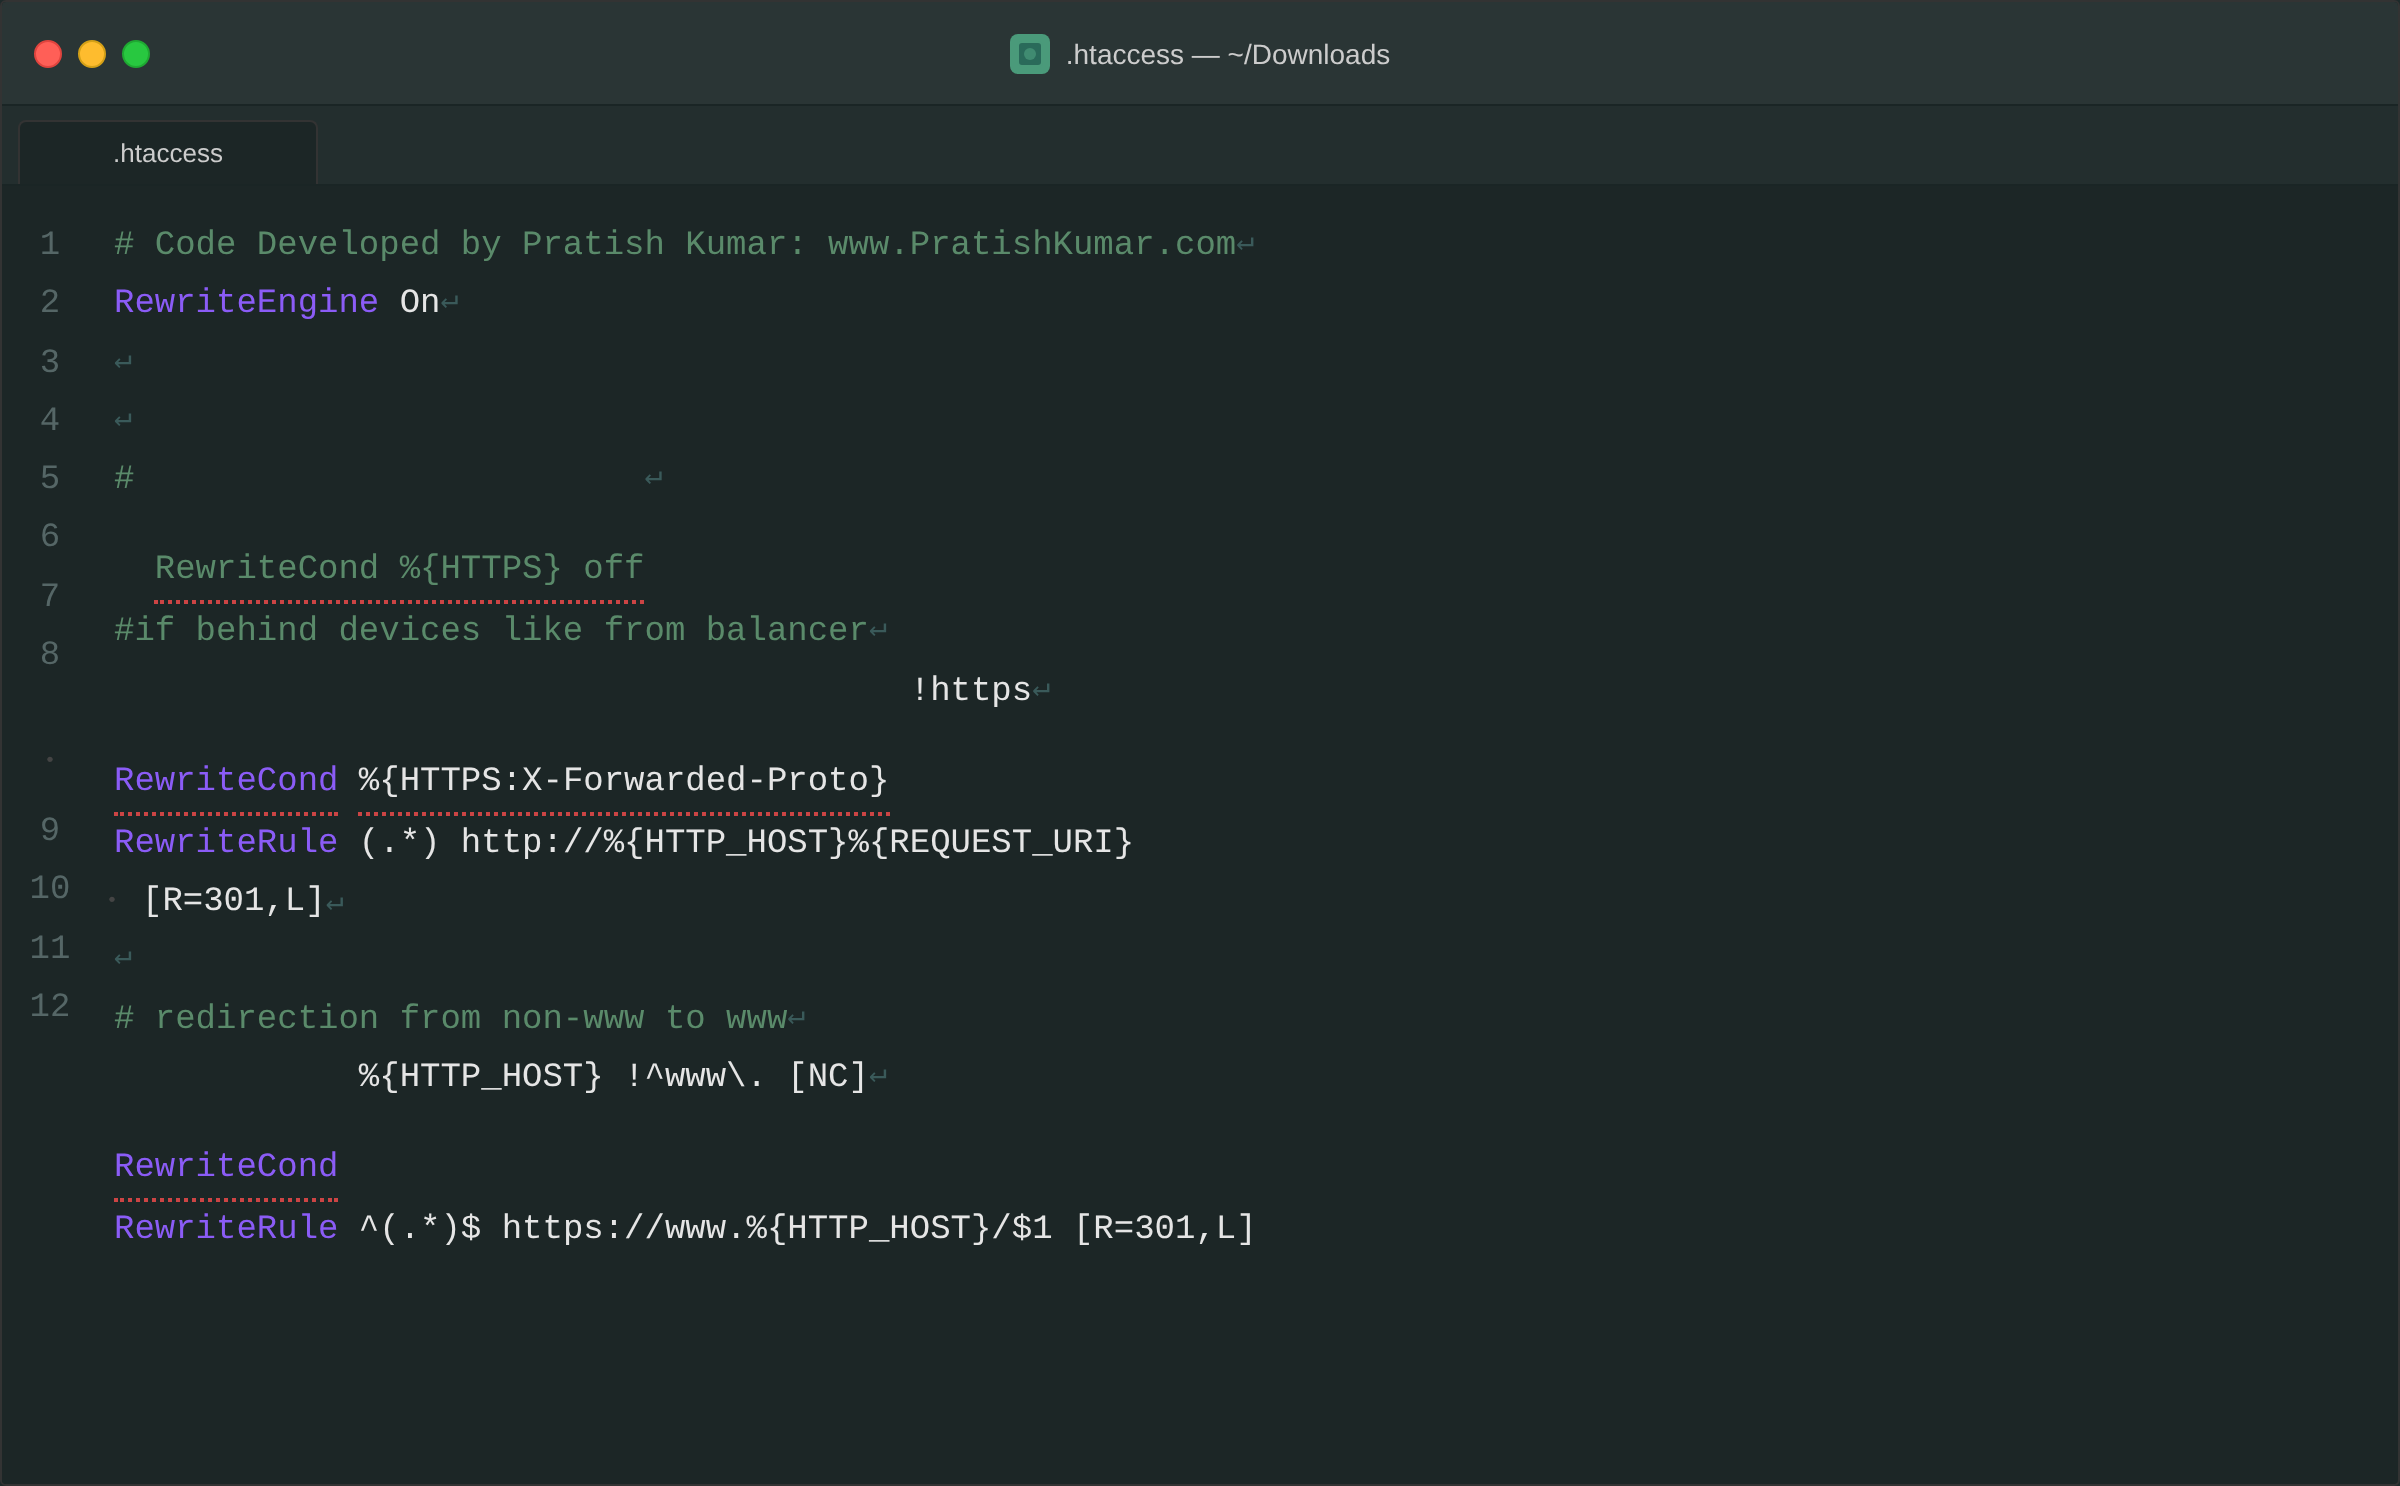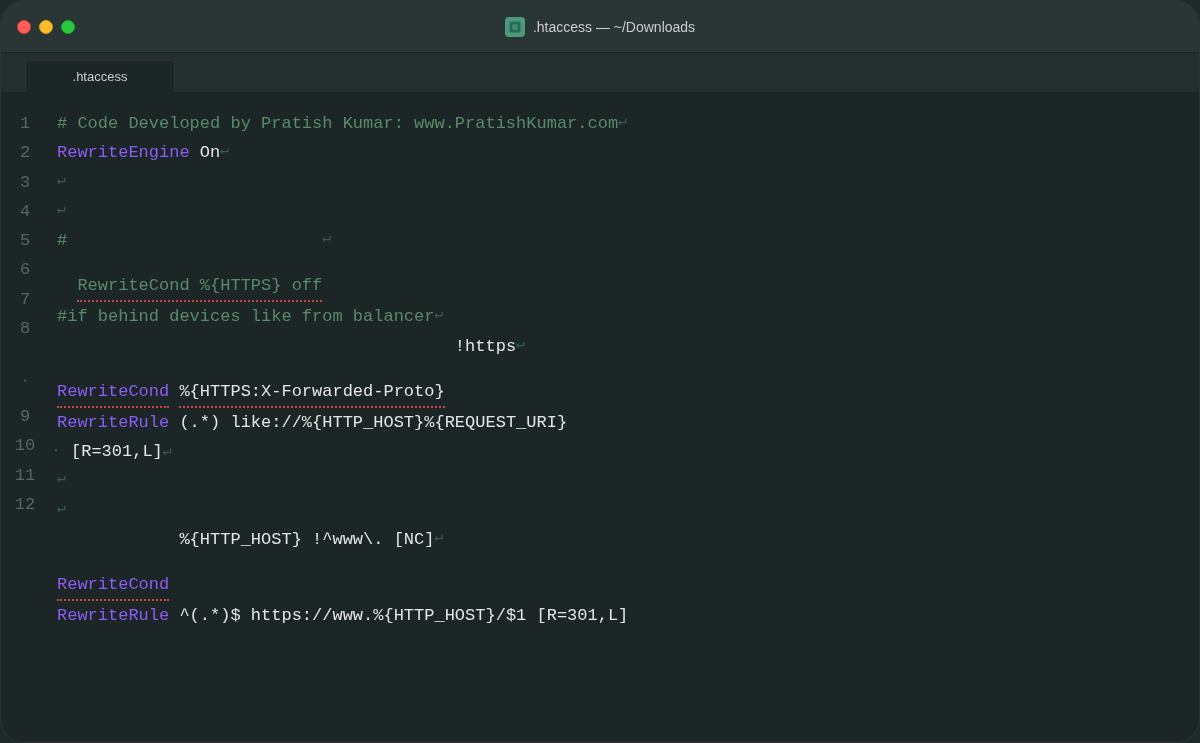--- a/index.html
+++ b/index.html
@@ -13,21 +13,21 @@
       height: 743px;
       background: #1e2a2a;
       font-family: 'Courier New', Courier, monospace;
       overflow: hidden;
     }
 
     .window {
       width: 1200px;
       height: 743px;
       background: #1c2626;
-      border-radius: 24px;
+      border-radius: 3px;
       overflow: hidden;
       display: flex;
       flex-direction: column;
       border: 1px solid #333;
     }
 
     .titlebar {
       background: #2a3535;
       height: 52px;
       display: flex;
@@ -78,21 +78,21 @@
       font-family: -apple-system, BlinkMacSystemFont, sans-serif;
       font-size: 14px;
       font-weight: 500;
     }
 
     .tab-bar {
       background: #232e2e;
       height: 40px;
       display: flex;
       align-items: flex-end;
-      padding-left: 16px;
+      padding-left: 0;
       border-bottom: 1px solid #1a2525;
       flex-shrink: 0;
     }
 
     .tab {
       background: #1c2626;
       color: #ccc;
       padding: 8px 24px;
       font-family: -apple-system, BlinkMacSystemFont, sans-serif;
       font-size: 13px;
@@ -240,35 +240,36 @@
         <span class="newline-marker">↵</span>
       </div>
 
       <div class="code-line">
         <span class="keyword squiggly">RewriteCond</span><span class="value"> </span><span class="value squiggly">%{HTTPS:X-Forwarded-Proto}</span><span class="value"> !https</span>
         <span class="newline-marker">↵</span>
       </div>
 
       <div class="code-line" style="flex-direction: column; align-items: flex-start;">
         <div style="display:flex; align-items:center;">
-          <span class="keyword">RewriteRule </span><span class="value">(.*) like://%{HTTP_HOST}%{REQUEST_URI}</span>
+          <span class="keyword">RewriteRule </span><span class="value">(.*) http://%{HTTP_HOST}%{REQUEST_URI}</span>
           
         </div>
         <div style="display:flex; align-items:center; margin-left: 14px; position:relative;">
           <span style="position:absolute; left:-18px; color:#444; font-size:10px;">•</span>
           <span class="value">[R=301,L]</span>
           <span class="newline-marker">↵</span>
         </div>
       </div>
 
       <div class="code-line">
         <span class="newline-marker">↵</span>
       </div>
 
       <div class="code-line">
+        <span class="comment"># redirection from non-www to www</span>
         <span class="newline-marker">↵</span>
       </div>
 
       <div class="code-line">
         <span class="keyword squiggly">RewriteCond</span><span class="value"> %{HTTP_HOST} !^www\. [NC]</span>
         <span class="newline-marker">↵</span>
       </div>
 
       <div class="code-line">
         <span class="keyword">RewriteRule </span><span class="value">^(.*)$ https://www.%{HTTP_HOST}/$1 [R=301,L]</span>

